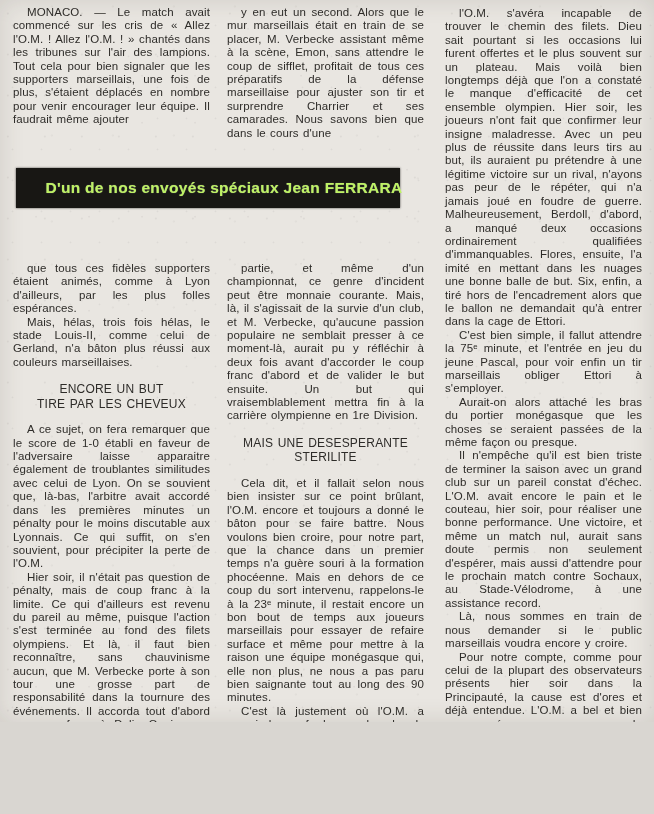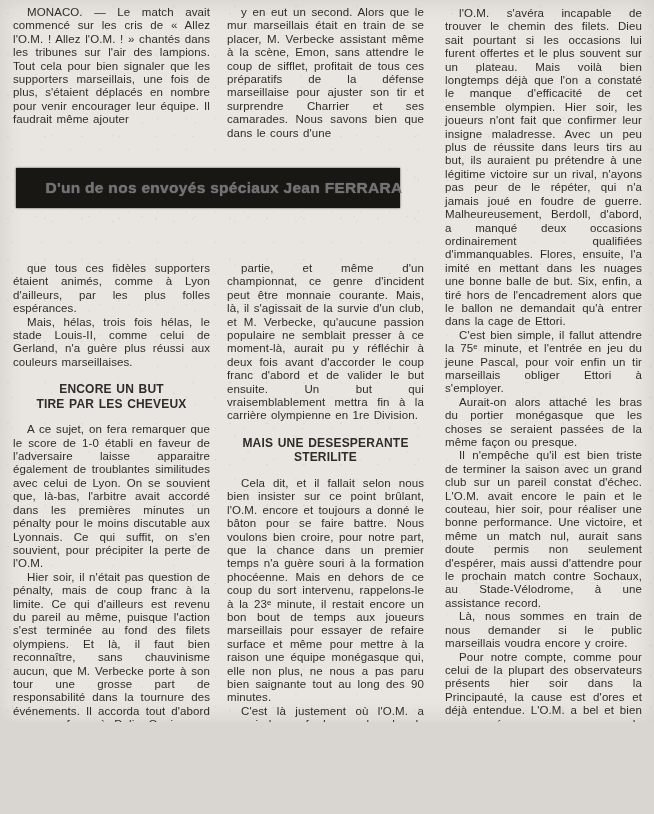--- a/index.html
+++ b/index.html
@@ -47,30 +47,30 @@
     top: 168px;
     width: 384px;
     height: 40px;
     background: #181714;
     box-shadow: 0 0 2px rgba(20,18,15,0.75);
     display: flex;
     align-items: center;
     justify-content: center;
   }
   .banner-text {
-    color: #737373;
+    color: #bef264;
     font-weight: bold;
     font-size: 15.5px;
     letter-spacing: 0.3px;
     white-space: nowrap;
     text-shadow: 0 0 1px rgba(255,255,255,0.45);
     margin-left: 32px;
   }
   .section-heading {
-    font-weight: bold;
+    font-weight: normal;
     text-align: center;
     text-indent: 0;
     font-size: 12px;
     line-height: 14.5px;
     margin: 13px 0 12px 0;
     letter-spacing: 0.2px;
   }
 </style>
 </head>
 <body>
@@ -84,21 +84,21 @@
   <div class="col col2-top">
     <p>y en eut un second. Alors que le mur marseillais était en train de se placer, M. Verbecke assistant même à la scène, Emon, sans attendre le coup de sifflet, profitait de tous ces préparatifs de la défense marseillaise pour ajuster son tir et surprendre Charrier et ses camarades. Nous savons bien que dans le cours d'une</p>
   </div>
 
   <div class="banner">
     <span class="banner-text">D'un de nos envoyés spéciaux Jean FERRARA</span>
   </div>
 
   <div class="col col1-bot">
     <p>que tous ces fidèles supporters étaient animés, comme à Lyon d'ailleurs, par les plus folles espérances.</p>
-    <p>Mais, hélas, trois fois hélas, le stade Louis-II, comme celui de Gerland, n'a guère plus réussi aux couleurs marseillaises.</p>
+    <p>Mais, hélas, trois fois hélas, le stade Louis-II, comme celui de Gerland, n'a bâton plus réussi aux couleurs marseillaises.</p>
     <div class="section-heading">
       <span>ENCORE UN BUT</span><br>
       <span>TIRE PAR LES CHEVEUX</span>
     </div>
     <p>A ce sujet, on fera remarquer que le score de 1-0 établi en faveur de l'adversaire laisse apparaitre également de troublantes similitudes avec celui de Lyon. On se souvient que, là-bas, l'arbitre avait accordé dans les premières minutes un pénalty pour le moins discutable aux Lyonnais. Ce qui suffit, on s'en souvient, pour précipiter la perte de l'O.M.</p>
     <p>Hier soir, il n'était pas question de pénalty, mais de coup franc à la limite. Ce qui d'ailleurs est revenu du pareil au même, puisque l'action s'est terminée au fond des filets olympiens. Et là, il faut bien reconnaître, sans chauvinisme aucun, que M. Verbecke porte à son tour une grosse part de responsabilité dans la tournure des événements. Il accorda tout d'abord un coup franc à Delio Onnis pour une faute, qui nous a semblé bien bénigne du haut de notre tribune, et qui avait été commise selon le directeur de jeu par Victor Zvunka. La sanction en soi était en tout cas le premier acte. Car il faut dire qu'il</p>
   </div>
 
   <div class="col col2-bot">
     <p>partie, et même d'un championnat, ce genre d'incident peut être monnaie courante. Mais, là, il s'agissait de la survie d'un club, et M. Verbecke, qu'aucune passion populaire ne semblait presser à ce moment-là, aurait pu y réfléchir à deux fois avant d'accorder le coup franc d'abord et de valider le but ensuite. Un but qui vraisemblablement mettra fin à la carrière olympienne en 1re Division.</p>

